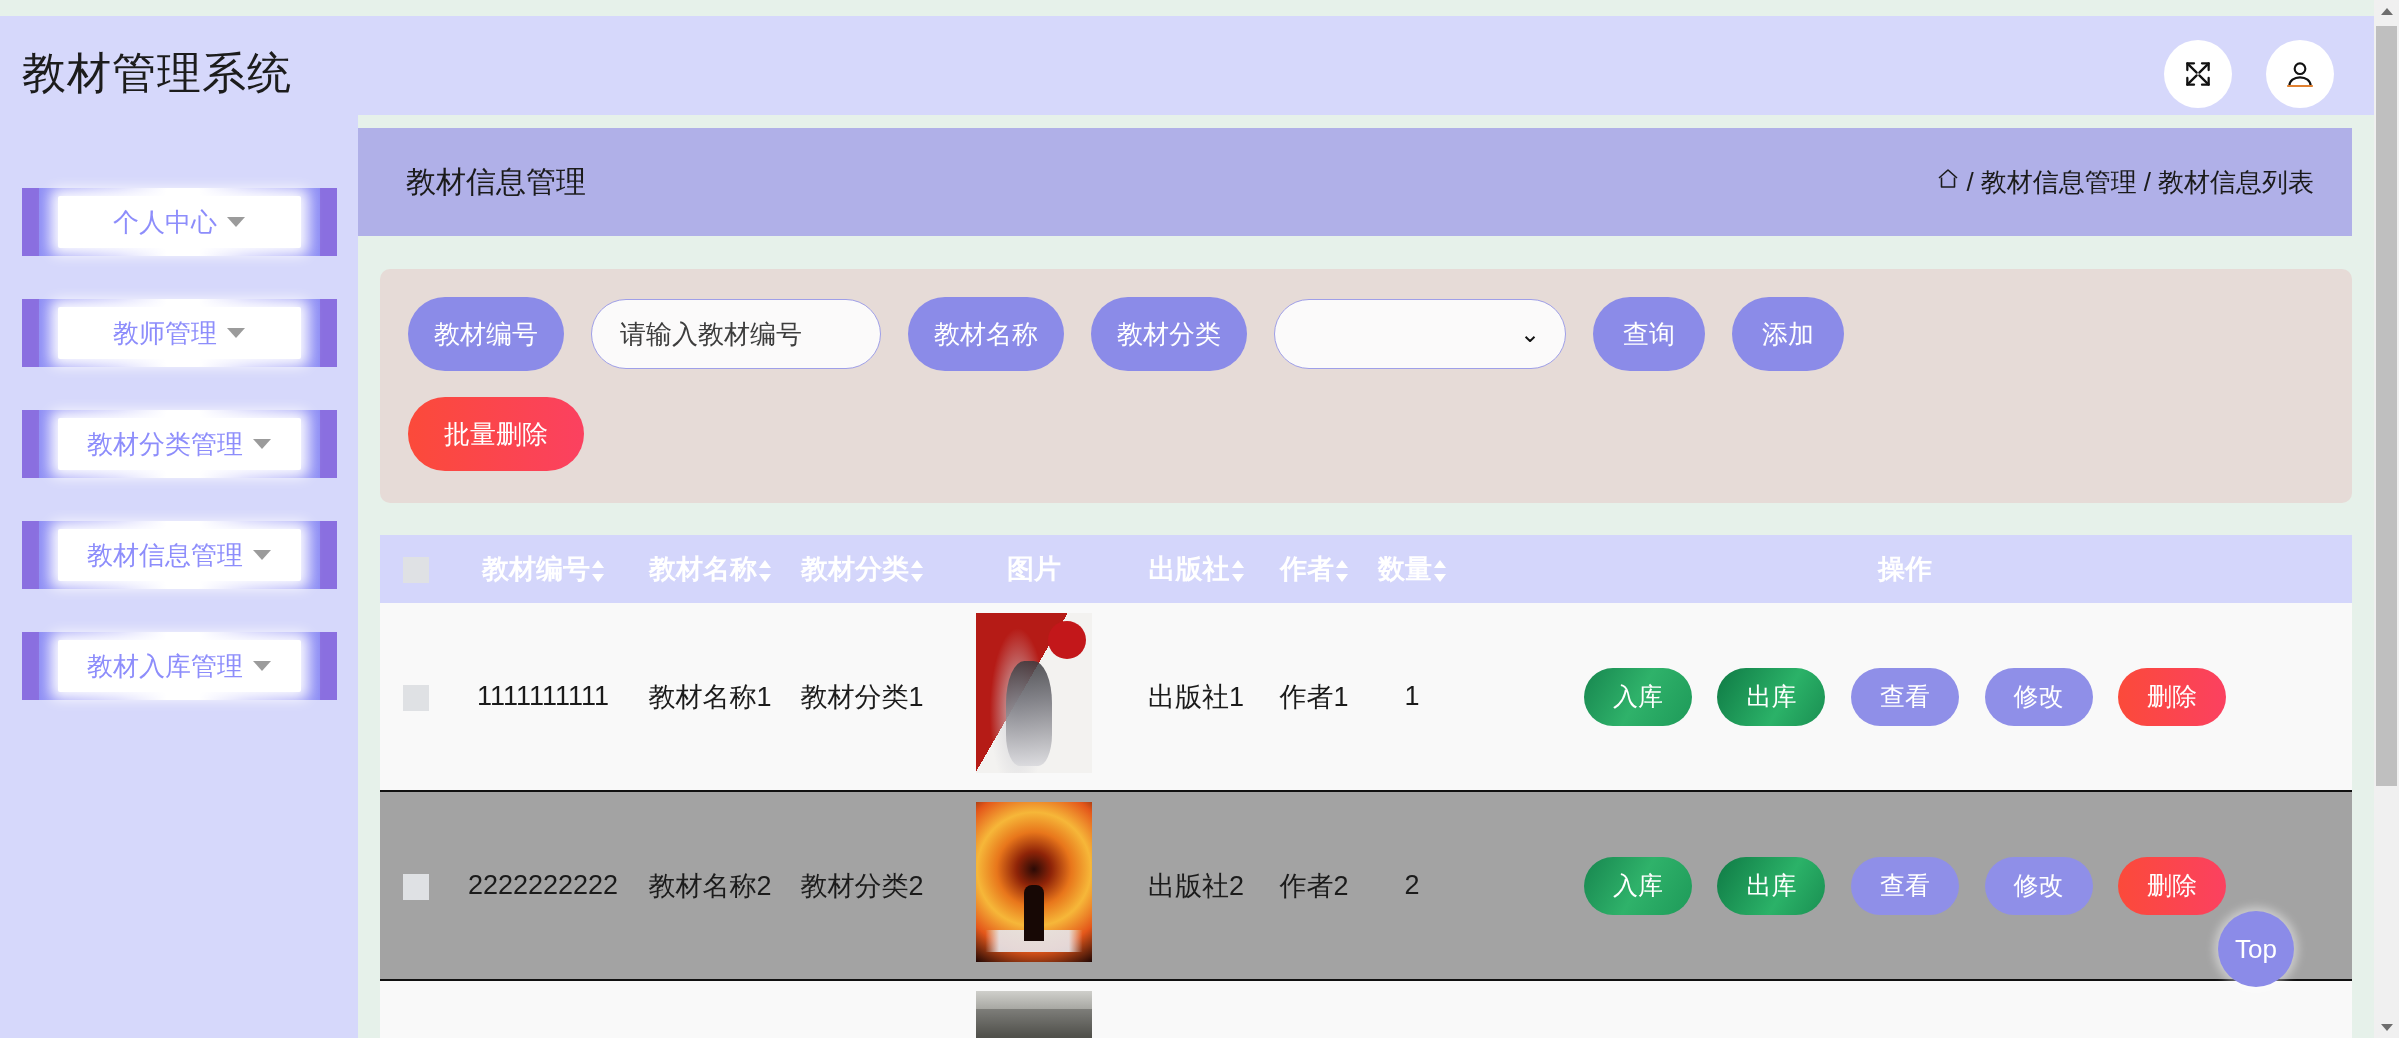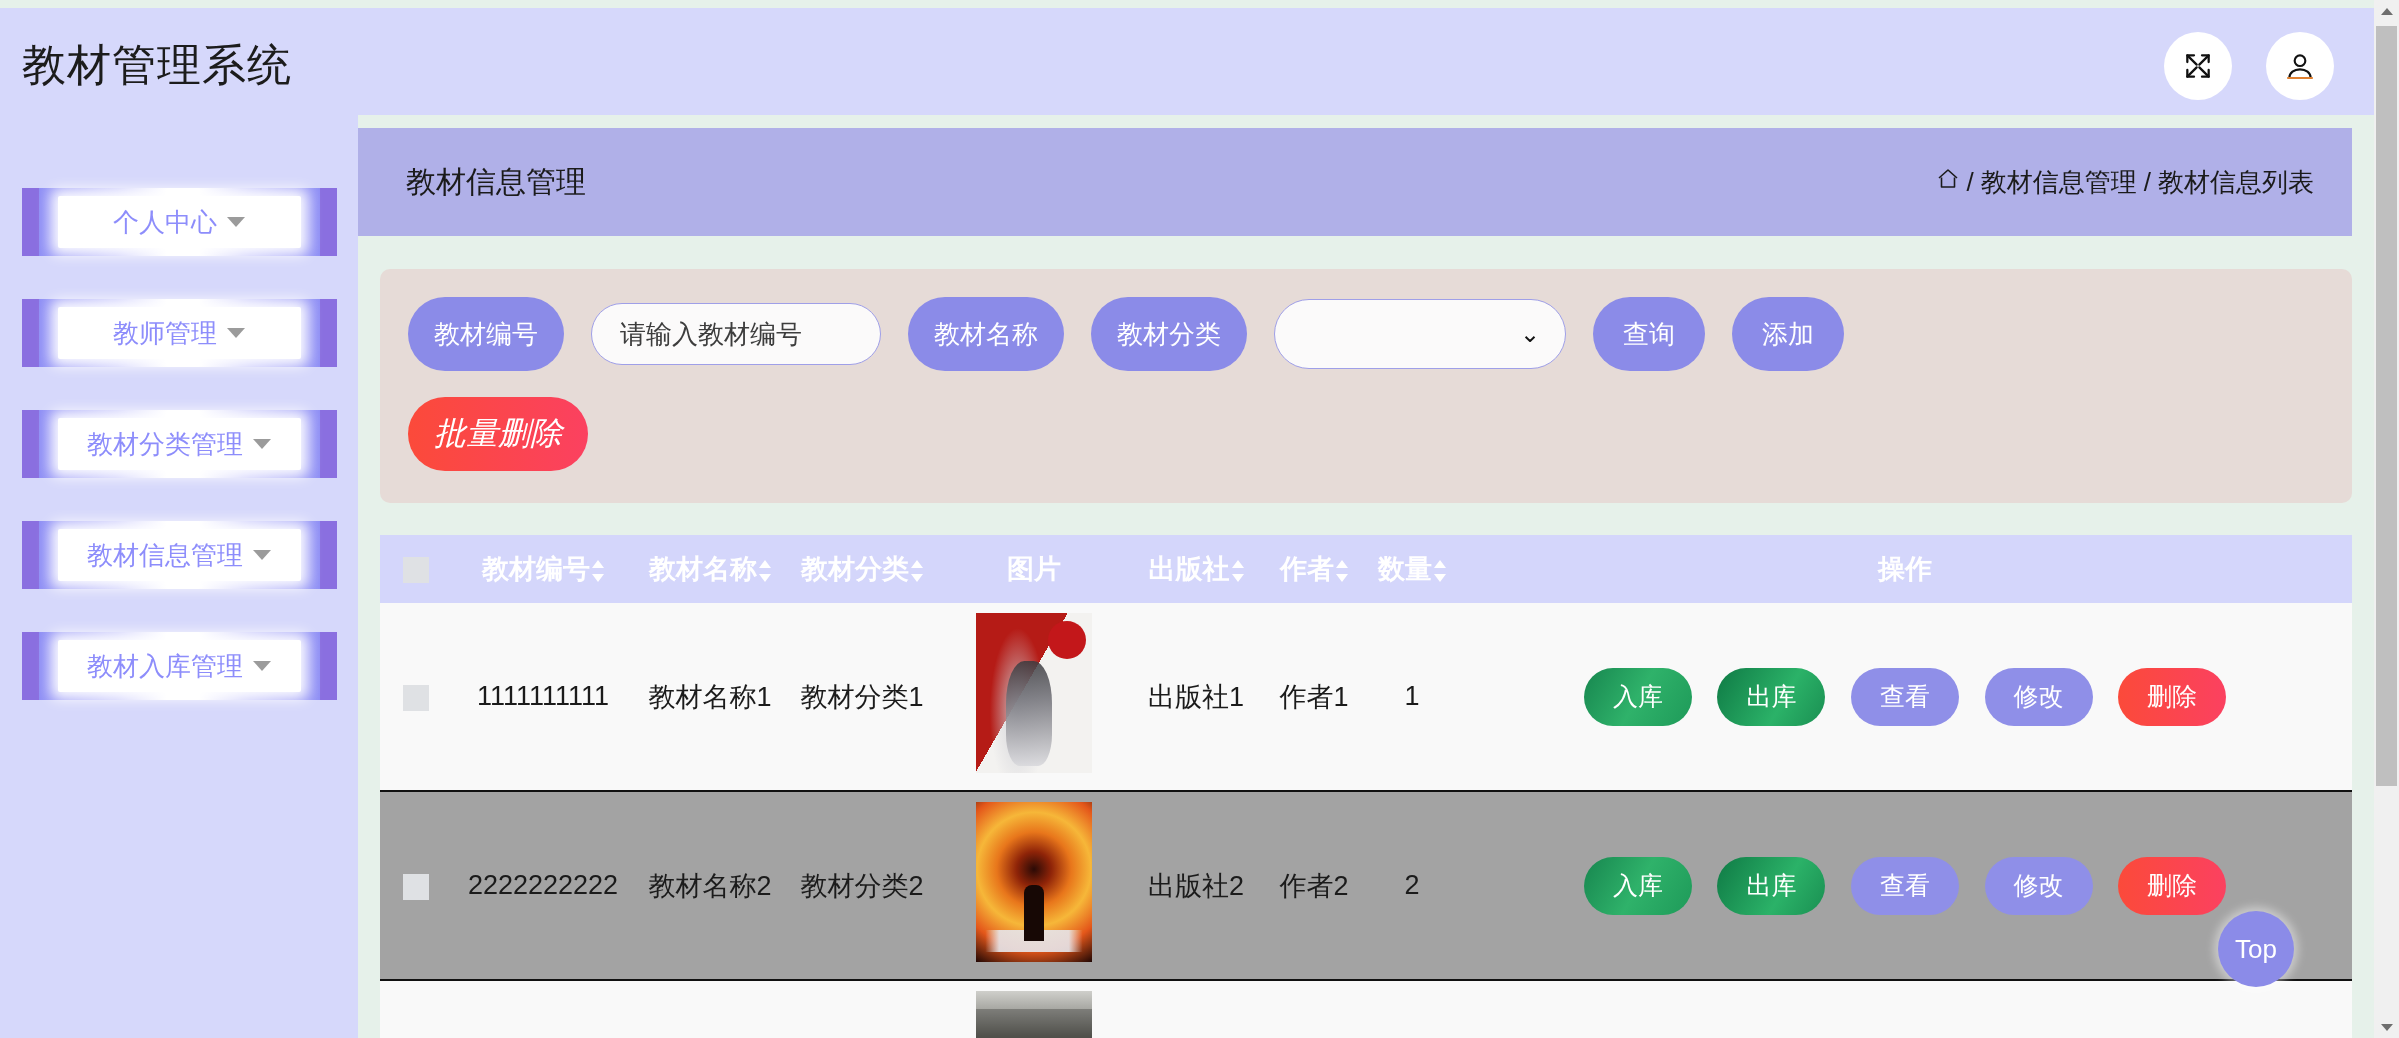--- a/index.html
+++ b/index.html
@@ -12,21 +12,21 @@
   }
   #app {
     position: relative;
     width: 2399px; height: 1038px;
     overflow: hidden;
     background: #e6f1ea;
   }
 
   
   .topbar {
-    position: absolute; left: 0; top: 8px;
+    position: absolute; left: 0; top: 16px;
     width: 2374px; height: 115px;
     background: #d6d8fb;
     display: flex; align-items: center;
     padding: 0 40px 0 22px;
   }
   .app-title {
     font-size: 44px;
     color: #1c1c1c;
     letter-spacing: 1px;
     white-space: nowrap;
@@ -127,21 +127,21 @@
     color: #ffffff;
     font-size: 26px;
     display: inline-flex; align-items: center; justify-content: center;
     cursor: pointer;
     margin-right: 27px;
     white-space: nowrap;
     border: none;
   }
   .pill.small { min-width: 112px; }
   .text-input {
-    height: 62px;
+    height: 70px;
     width: 290px;
     border-radius: 36px;
     border: 1px solid #9f9fe8;
     background: #fbfafa;
     font-size: 26px;
     color: #1b1b1b;
     padding: 0 28px;
     margin-right: 27px;
     outline: none;
     font-family: inherit;
@@ -168,25 +168,24 @@
     position: absolute; right: 26px; top: 50%;
     transform: translateY(-50%);
     pointer-events: none;
     font-size: 24px; color: #111;
   }
   .danger-pill {
     height: 74px; min-width: 176px;
     padding: 13px 26px;
     border-radius: 40px;
     background: linear-gradient(90deg,#fb4a3a 0%, #fb4160 100%);
-    color: #ffffff; font-size: 32px;
+    color: #ffffff; font-size: 26px;
     display: inline-flex; align-items: center; justify-content: center;
     cursor: pointer; border: none;
     margin-top: 26px;
-    font-style: italic;
   }
 
   
   .table-wrap {
     margin: 32px 0 0 22px;
     width: 1972px;
     background: #f9f9f9;
   }
   table.grid { width: 100%; border-collapse: collapse; table-layout: fixed; }
   table.grid thead th {

